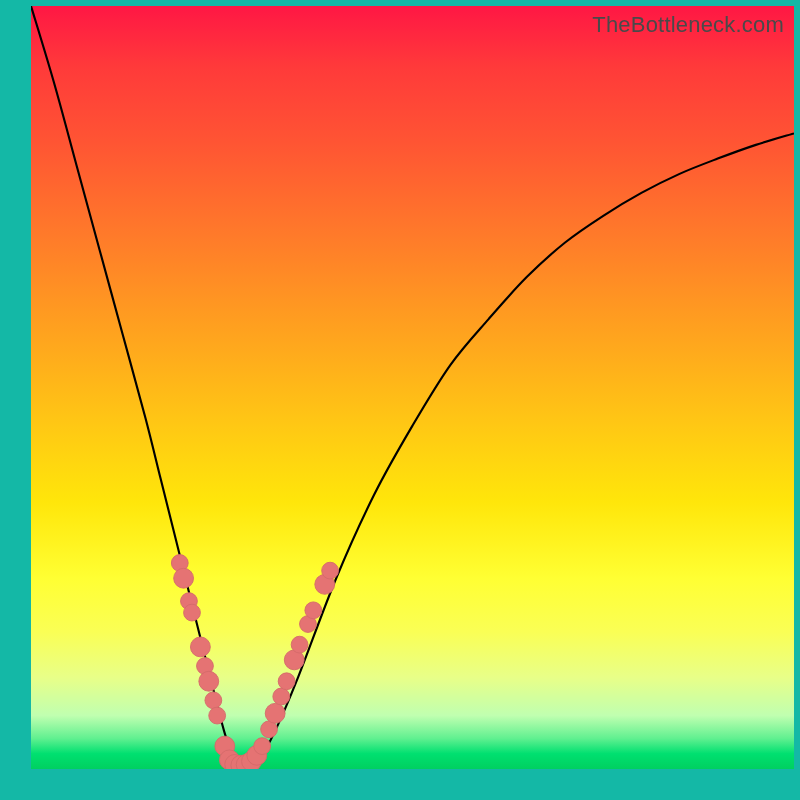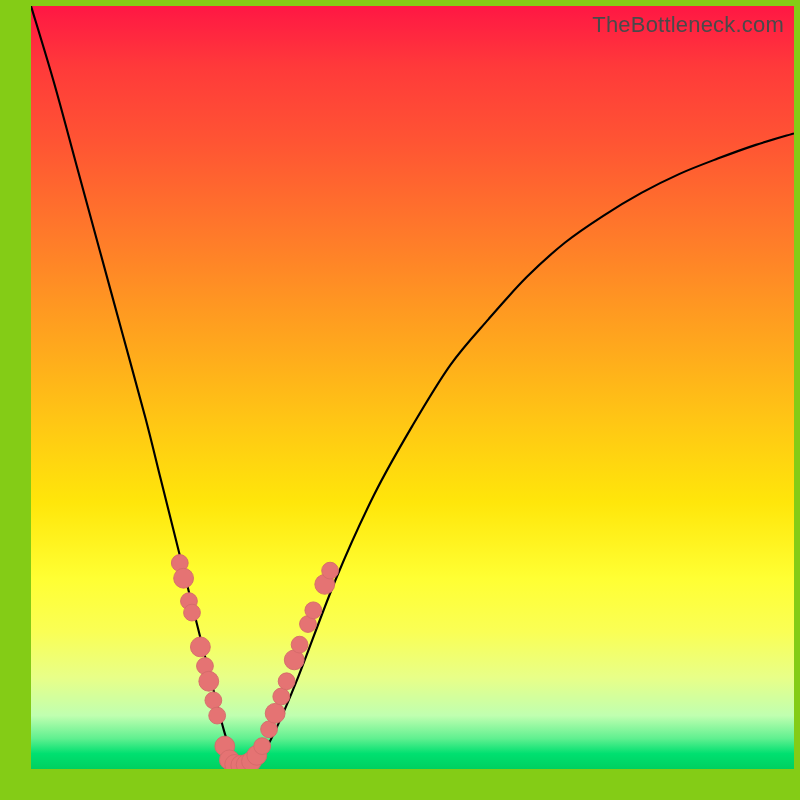--- a/index.html
+++ b/index.html
@@ -7,21 +7,21 @@
     padding: 0;
     width: 800px;
     height: 800px;
     overflow: hidden;
     font-family: Arial, Helvetica, sans-serif;
   }
   .frame {
     position: relative;
     width: 800px;
     height: 800px;
-    background: #84cc16;
+    background: #14b8a6;
   }
   .plot-area {
     position: absolute;
     left: 31px;
     top: 6px;
     width: 763px;
     height: 763px;
     background: linear-gradient(to bottom,
       #ff1744 0%,
       #ff3a3a 8%,

